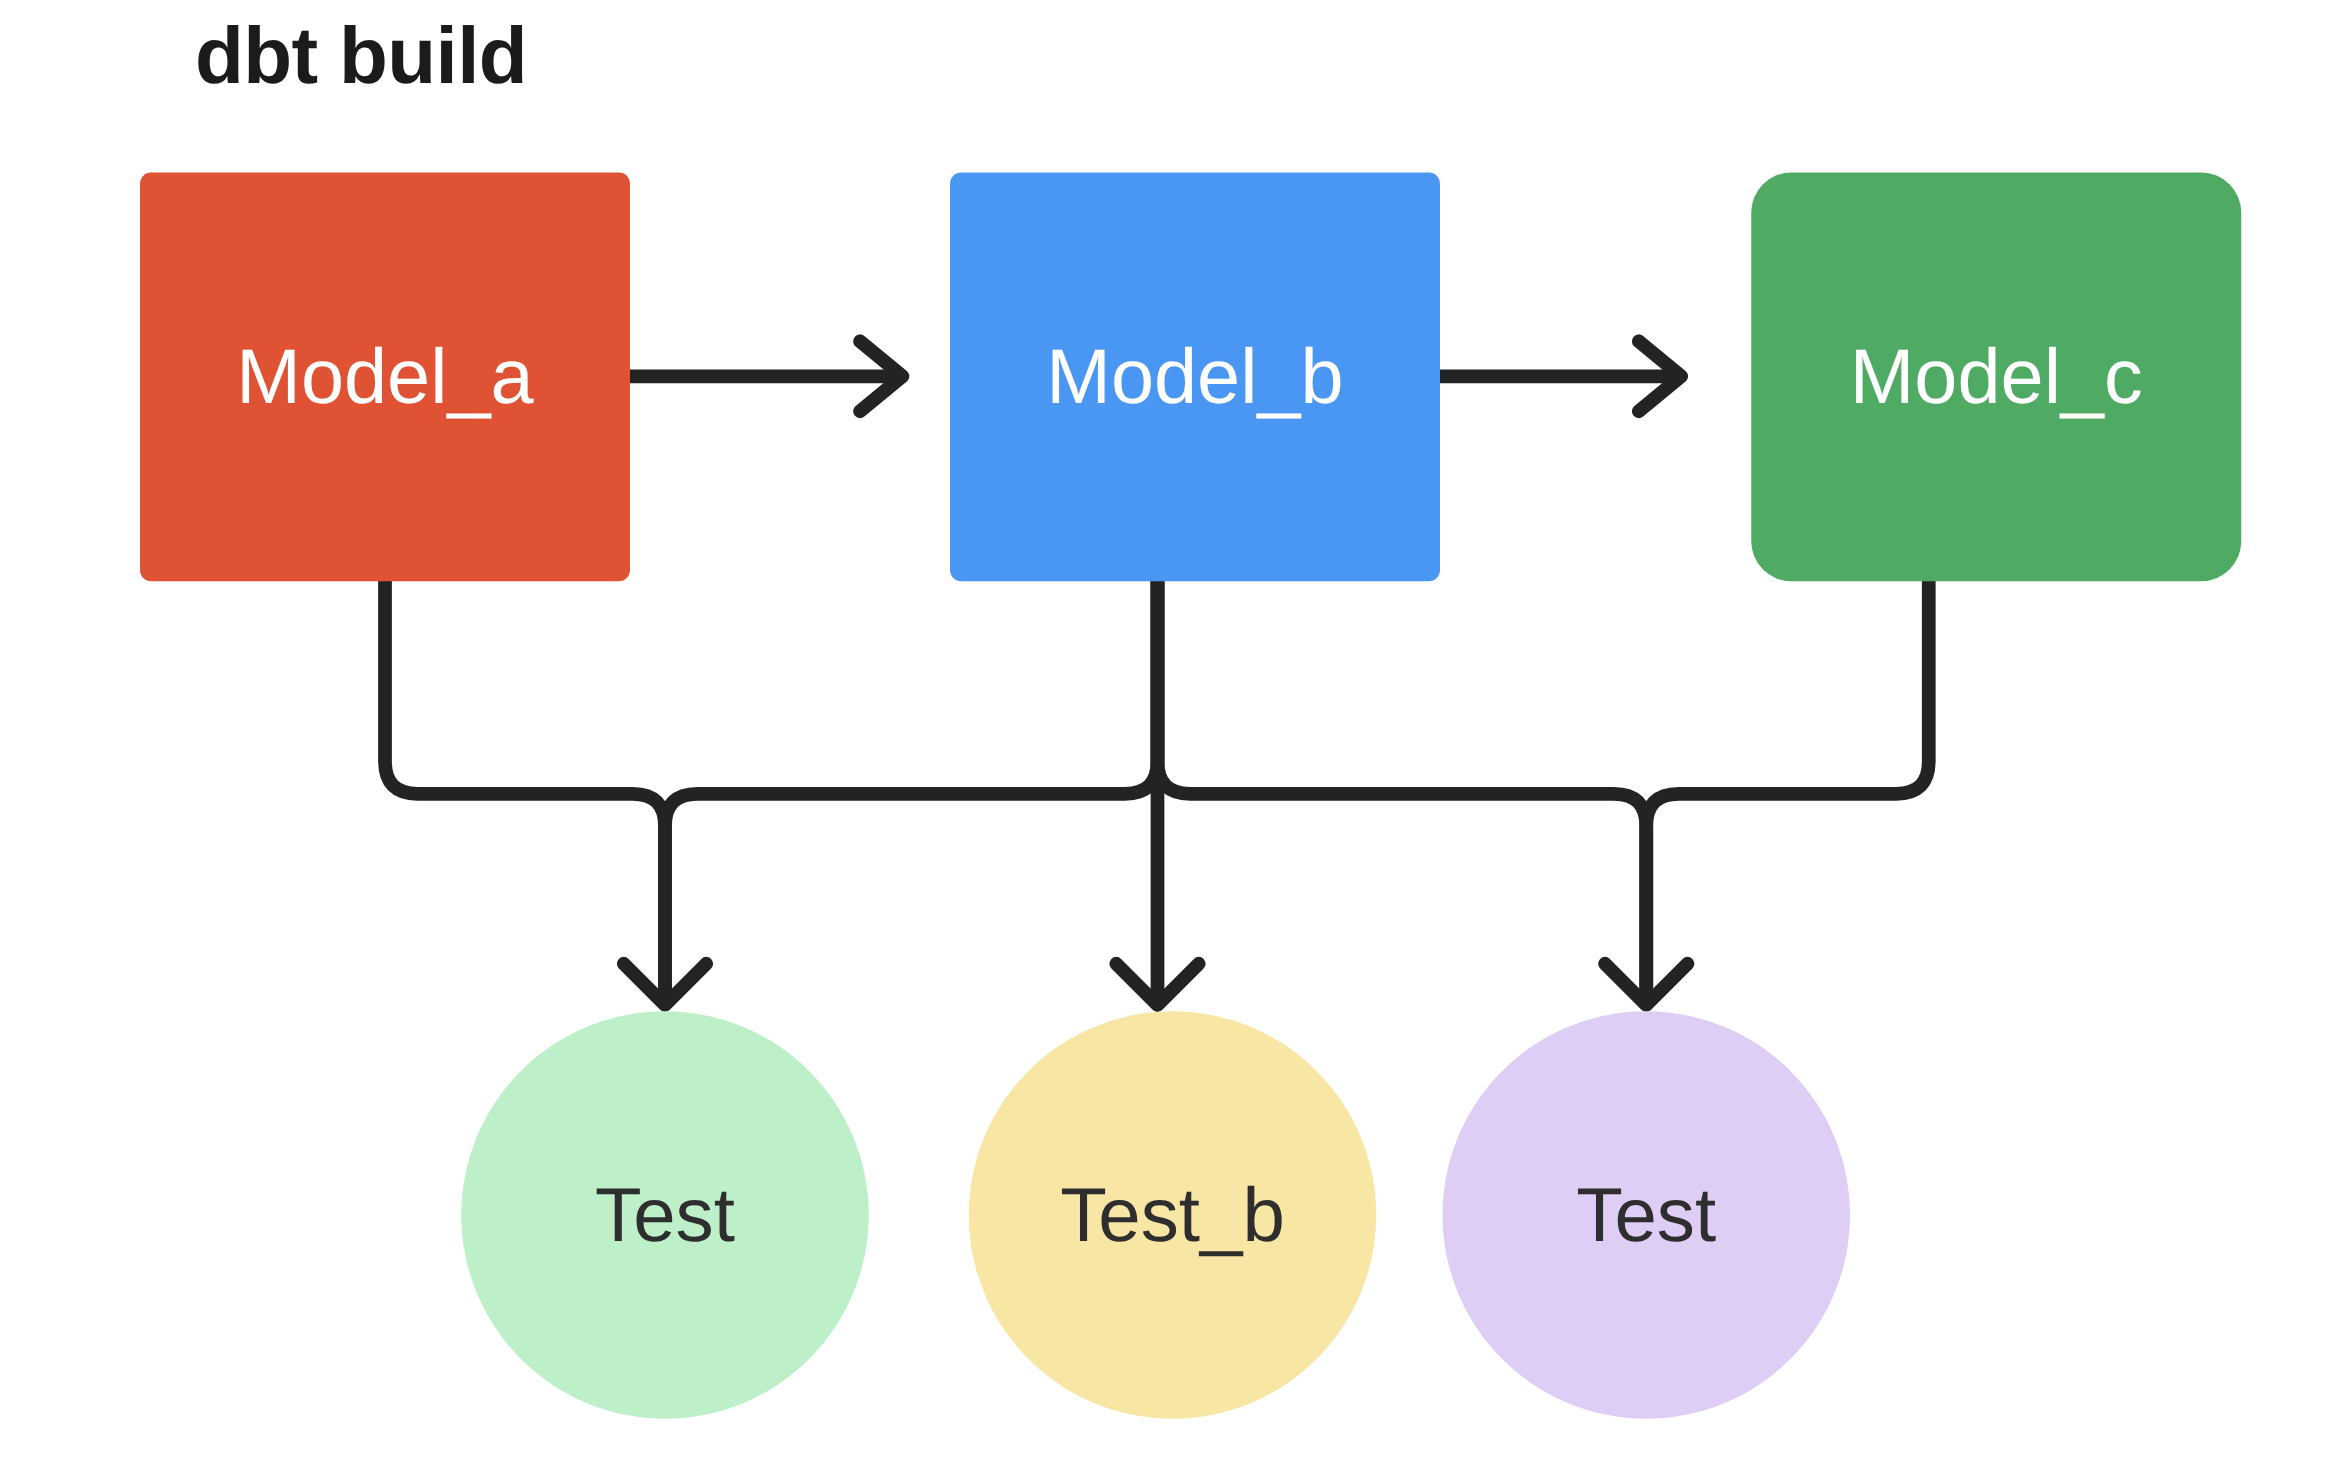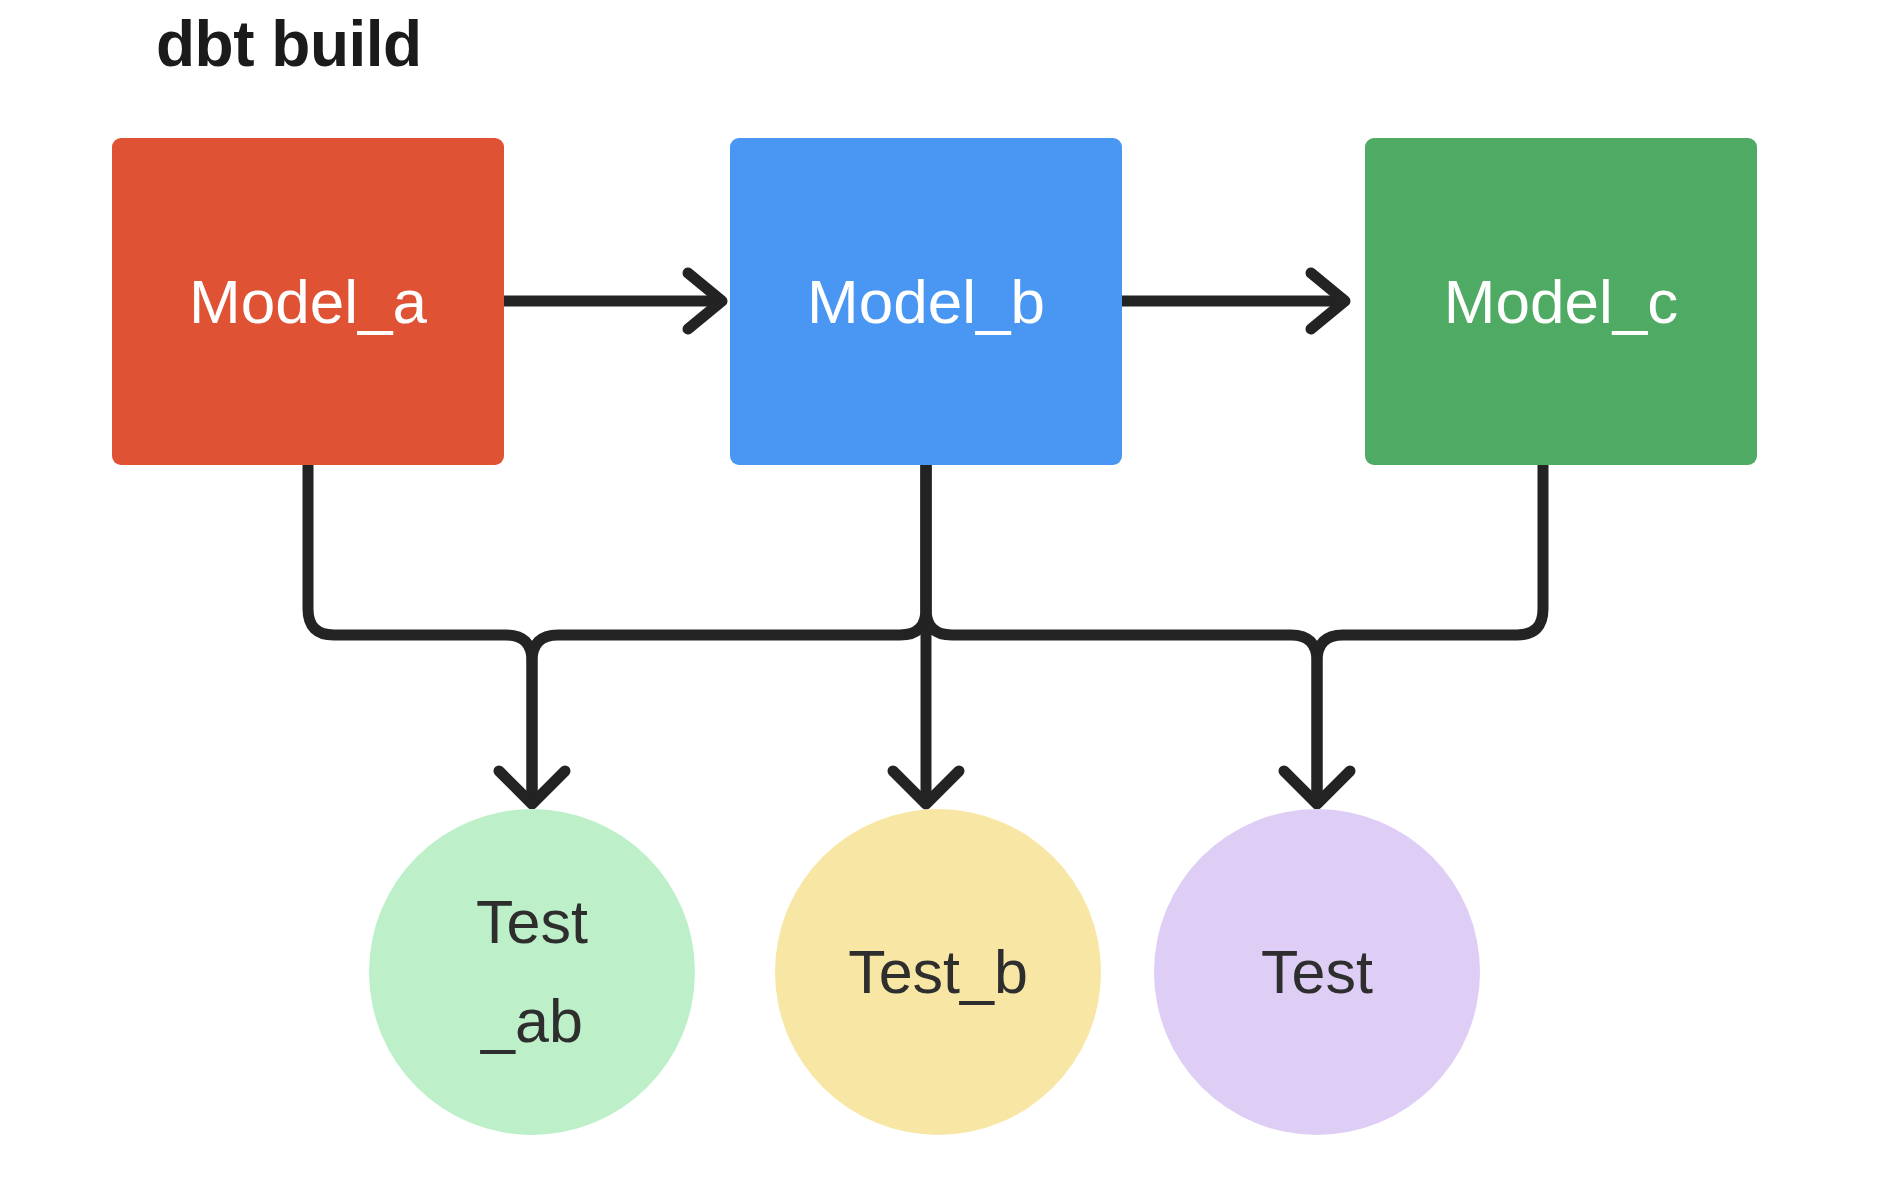--- a/index.html
+++ b/index.html
@@ -57,22 +57,22 @@
     border-radius: 9px;
     display: flex;
     align-items: center;
     justify-content: center;
     color: var(--model-label-text);
     font-size: 62px;
     font-weight: 500;
     white-space: nowrap;
   }
   .box.model-a { left: 112px;  background: var(--model-a-fill); align-items: center; }
-  .box.model-b { left: 730px;  background: var(--model-b-fill); }
-  .box.model-c { left: 1365px; background: var(--model-c-fill); }
+  .box.model-b { left: 760px;  background: var(--model-b-fill); }
+  .box.model-c { left: 1401px; background: var(--model-c-fill); border-radius: 32px; }
   .circle {
     position: absolute;
     top: 809px;
     width: 326px; height: 326px;
     border-radius: 50%;
     display: flex;
     flex-direction: column;
     align-items: center;
     justify-content: center;
     text-align: center;
@@ -122,21 +122,20 @@
   </div>
   <div class="box model-b">
     <span>Model_b</span>
   </div>
   <div class="box model-c">
     <span>Model_c</span>
   </div>
 
   <div class="circle test-ab">
     <span>Test</span>
-    <span>_ab</span>
   </div>
   <div class="circle test-b">
     <span>Test_b</span>
 
   </div>
   <div class="circle test-bc">
     <span>Test</span>
   </div>
 
 </div>

